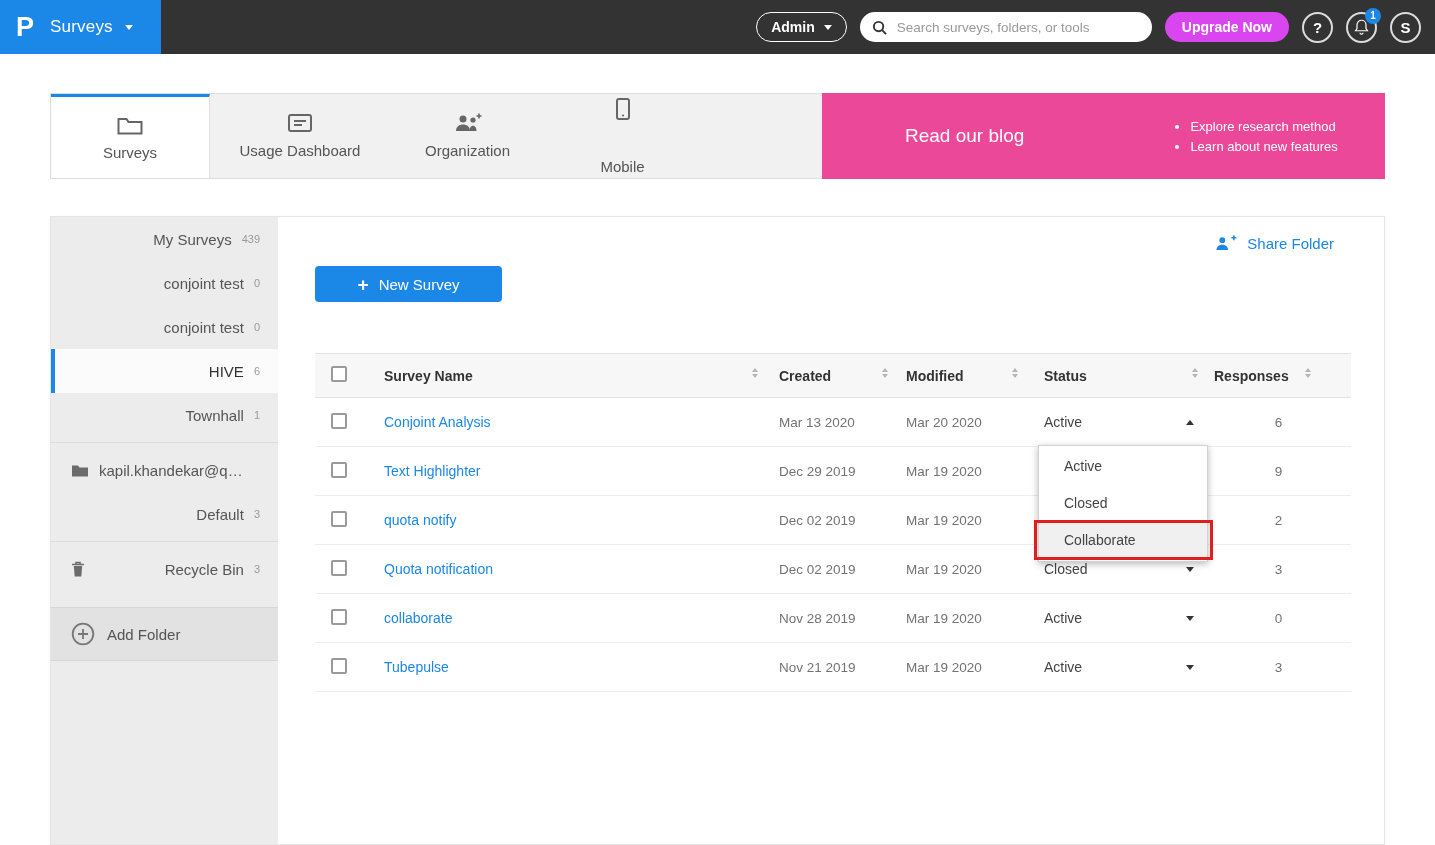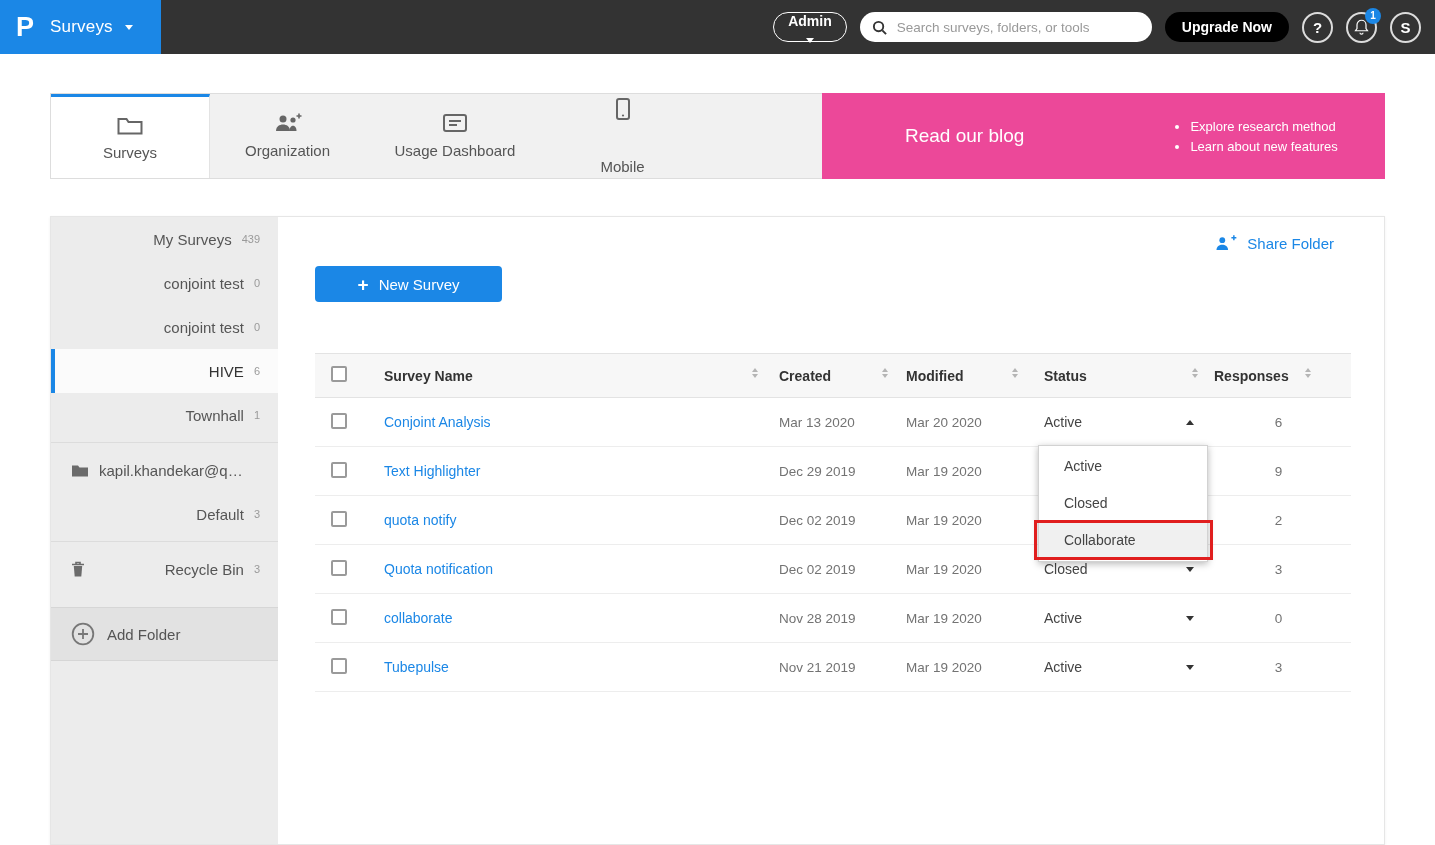--- a/index.html
+++ b/index.html
@@ -17,27 +17,27 @@
   .logo-box { width:50px; height:54px; display:flex; align-items:center;
               justify-content:center; font-size:27px; font-weight:bold; }
   .brand-label { font-size:17px; letter-spacing:.2px; }
   .brand .caret { margin-left:12px; color:#fff; }
 
   .nav-right { margin-left:auto; display:flex; align-items:center; gap:13px;
                padding-right:14px; }
   .admin-pill { height:30px; border:1px solid #ffffff; border-radius:16px;
                 background:transparent; color:#fff; font-size:14px; font-weight:bold;
                 display:flex; align-items:center; gap:9px; padding:0 14px; cursor:pointer;
-                font-family:"Liberation Sans", sans-serif;flex-direction:column; }
+                font-family:"Liberation Sans", sans-serif; }
   .search-box { width:292px; height:30px; background:#fff; border-radius:16px;
                 display:flex; align-items:center; padding:0 12px; gap:8px; }
   .search-box input { border:none; outline:none; flex:1; font-size:13.5px; color:#333;
                       background:transparent; font-family:"Liberation Sans", sans-serif; }
   .search-box input::placeholder { color:#999; }
-  .upgrade-btn { height:30px; border:none; border-radius:16px; background:#000000;
+  .upgrade-btn { height:30px; border:none; border-radius:16px; background:#d946ef;
                  color:#fff; font-size:14px; font-weight:bold; padding:0 17px; cursor:pointer;
                  font-family:"Liberation Sans", sans-serif; }
   .circle-btn { width:31px; height:31px; border-radius:50%; border:2px solid #dcdcdc;
                 background:transparent; color:#fff; display:flex; align-items:center;
                 justify-content:center; font-size:15px; font-weight:bold; cursor:pointer;
                 position:relative; font-family:"Liberation Sans", sans-serif; }
   .badge { position:absolute; top:-6px; right:-6px; min-width:16px; height:16px;
            background:#1b87e6; color:#fff; border-radius:50%; font-size:10px;
            font-weight:bold; display:flex; align-items:center; justify-content:center; }
 
@@ -174,37 +174,37 @@
   </div>
 </header>
 
 <nav class="tab-card">
   <div class="tab tab-surveys active">
     <svg width="26" height="20" viewBox="0 0 26 20">
       <path d="M1.5 4 h8 l2 3 h13 v11.5 h-23 z" fill="none" stroke="#666" stroke-width="2"></path>
     </svg>
     <span>Surveys</span>
   </div>
+  <div class="tab tab-usage">
+    <svg width="24" height="20" viewBox="0 0 24 20">
+      <rect x="1" y="2" width="22" height="16" rx="2" fill="none" stroke="#666" stroke-width="2"></rect>
+      <path d="M6 8 h12 M6 12 h8" stroke="#666" stroke-width="2"></path>
+    </svg>
+    <span>Usage Dashboard</span>
+  </div>
   <div class="tab tab-org">
     <svg width="29" height="20" viewBox="0 0 29 20">
       <circle cx="10" cy="6" r="3.5" fill="#666"></circle>
       <path d="M3 18 c0-4.5 3.5-6.5 7-6.5 s7 2 7 6.5 z" fill="#666"></path>
       <circle cx="20" cy="7" r="2.6" fill="#666"></circle>
       <path d="M16.5 18 c0-3.8 1.8-5.3 3.5-5.3 s3.5 1.5 3.5 5.3 z" fill="#666"></path>
       <path d="M23.5 3 h5 M26 0.5 v5" stroke="#666" stroke-width="1.6" fill="none"></path>
     </svg>
     <span>Organization</span>
   </div>
-  <div class="tab tab-usage">
-    <svg width="24" height="20" viewBox="0 0 24 20">
-      <rect x="1" y="2" width="22" height="16" rx="2" fill="none" stroke="#666" stroke-width="2"></rect>
-      <path d="M6 8 h12 M6 12 h8" stroke="#666" stroke-width="2"></path>
-    </svg>
-    <span>Usage Dashboard</span>
-  </div>
   <div class="tab tab-mobile">
     <svg width="14" height="22" viewBox="0 0 14 22">
       <rect x="1" y="1" width="12" height="20" rx="2" fill="none" stroke="#666" stroke-width="2"></rect>
       <circle cx="7" cy="17.5" r="1.1" fill="#666"></circle>
     </svg>
     <span>Mobile</span>
   </div>
 </nav>
 
 <aside class="banner">

